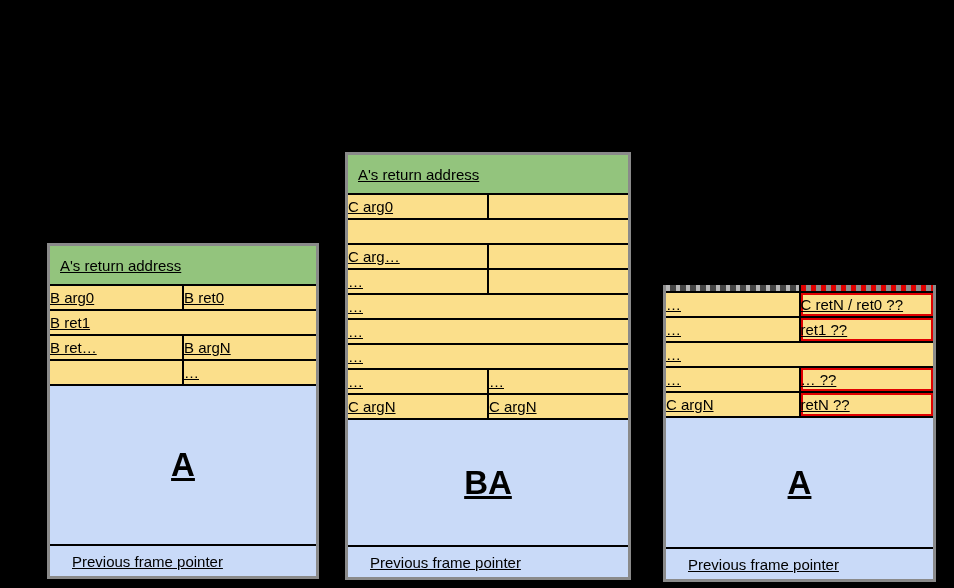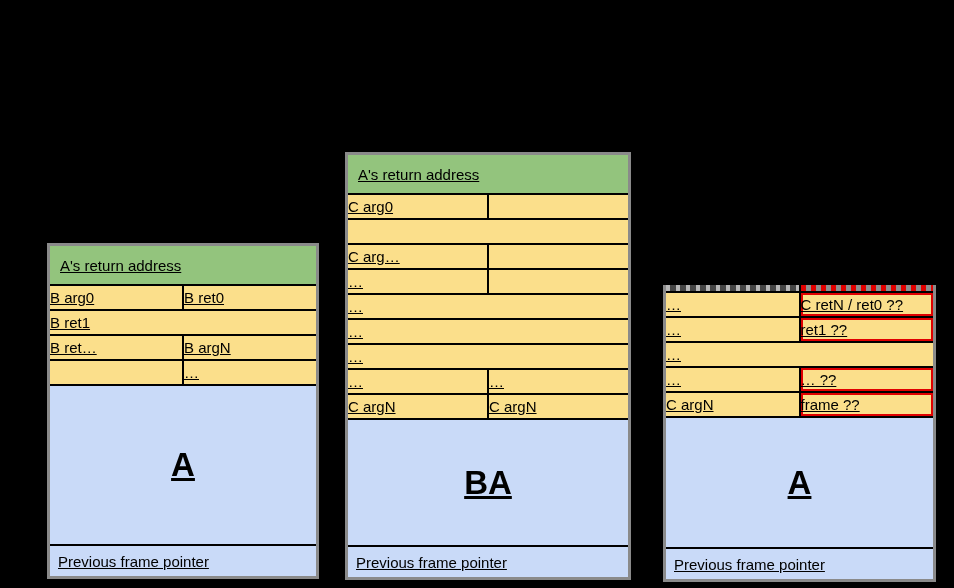--- a/index.html
+++ b/index.html
@@ -21,21 +21,21 @@
     flex:1 1 50%;background:#fbdf8b;height:23px;line-height:23px;font-size:15px;
     padding-left:0;box-sizing:border-box;white-space:nowrap;overflow:hidden;
   }
   .cell.alert{box-shadow:inset 0 0 0 2px #e00000;}
   .frame{
     background:#c9daf8;flex:1 1 auto;margin-top:2px;display:flex;
     align-items:center;justify-content:center;font-size:33px;font-weight:bold;
   }
   .footer{
     background:#c9daf8;height:30px;flex:0 0 auto;margin-top:2px;display:flex;
-    align-items:center;padding-left:8px;font-size:15px;
+    align-items:center;padding-left:22px;font-size:15px;
   }
   .dashtop{display:flex;gap:2px;height:6px;flex:0 0 auto;}
   .dashtop .dl{flex:1;background:repeating-linear-gradient(90deg,#b8b8b8 0 4px,#454545 4px 10px);}
   .dashtop .dr{flex:1;background:repeating-linear-gradient(90deg,#e00000 0 5px,#8f8f8f 5px 10px);}
   #stack-left{left:47px;top:243px;width:272px;height:336px;}
   #stack-middle{left:345px;top:152px;width:286px;height:428px;}
   #stack-right{left:663px;top:285px;width:273px;height:297px;}
 </style>
 </head>
 <body>
@@ -118,19 +118,19 @@
   </div>
   <div class="row">
     <div class="cell">…</div>
   </div>
   <div class="row">
     <div class="cell">…</div>
     <div class="cell alert">… ??</div>
   </div>
   <div class="row">
     <div class="cell">C argN</div>
-    <div class="cell alert">frame ??</div>
+    <div class="cell alert">retN ??</div>
   </div>
   <div class="frame">
     <span>A</span>
   </div>
   <div class="footer">Previous frame pointer</div>
 </div>
 
 </body></html>

